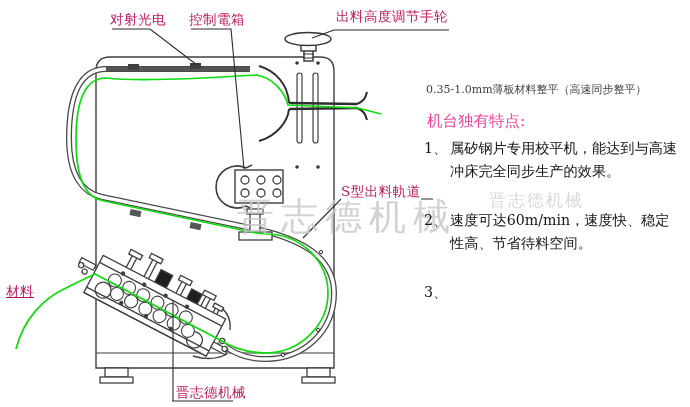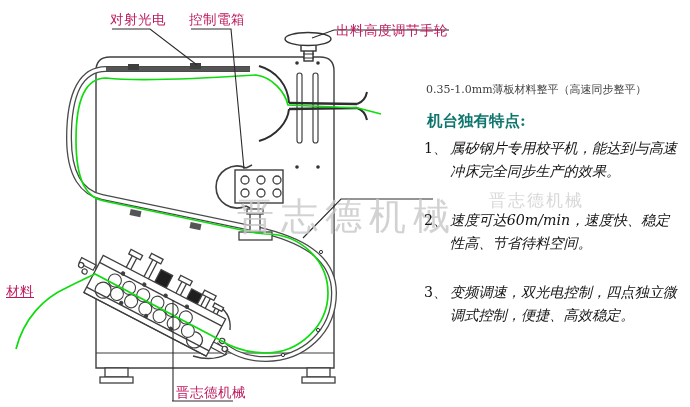--- a/index.html
+++ b/index.html
@@ -6,25 +6,25 @@
   .stage{position:relative;width:690px;height:407px;background:#fff;overflow:hidden;
          font-family:"DejaVu Serif","Liberation Serif",serif;color:#222;}
   .stage svg{position:absolute;left:0;top:0;z-index:1;}
   .callout-label{position:absolute;z-index:3;font-size:13.5px;color:#be185d;white-space:nowrap;letter-spacing:0.5px;}
   .watermark{position:absolute;z-index:2;color:#c8c8c8;opacity:.8;white-space:nowrap;pointer-events:none;}
   .wm-large{left:237px;top:192px;font-size:37px;letter-spacing:7px;}
   .wm-small{left:489px;top:189px;font-size:17px;letter-spacing:2px;color:#cfcfcf;}
   .right-col{position:absolute;z-index:3;}
   .title{left:421px;top:47px;font-size:29px;color:#3a3a3a;letter-spacing:1px;white-space:nowrap;}
   .subtitle{left:426px;top:82px;font-size:11px;color:#3f3f3f;white-space:nowrap;}
-  .feat-head{left:427px;top:111px;font-size:15.5px;font-weight:bold;color:#0f766e;white-space:nowrap;}
+  .feat-head{left:427px;top:111px;font-size:15.5px;font-weight:normal;color:#ec4899;white-space:nowrap;}
   .feat-list{left:424px;top:137px;width:258px;}
   .feat-item{display:flex;margin-bottom:27px;font-size:14.2px;line-height:22.5px;color:#141414;}
   .feat-num{flex:0 0 26px;}
-  .feat-text{flex:1;font-style:italic;}
+  .feat-text{flex:1;}
 </style>
 </head>
 <body>
 
 <div class="stage">
 
   <svg width="690" height="407" viewBox="0 0 690 407">
 
     <g fill="none" stroke="#3f3f3f" stroke-width="1.4">
       <path d="M 96,368 L 96,71 Q 96,57 110,57 L 320,57 Q 334,57 334,71 L 334,368 Z"></path>
@@ -170,34 +170,34 @@
       <line x1="173" y1="300" x2="173" y2="401"></line>
       <line x1="172" y1="401" x2="233" y2="401"></line>
     </g>
   </svg>
 
   <div class="watermark wm-large">晋志德机械</div>
   <div class="watermark wm-small">晋志德机械</div>
 
   <div class="callout-label" style="left:110px;top:11px;">对射光电</div>
   <div class="callout-label" style="left:189px;top:11px;">控制電箱</div>
-  <div class="callout-label" style="left:336px;top:22px;">出料高度调节手轮</div>
+  <div class="callout-label" style="left:336px;top:8px;">出料高度调节手轮</div>
+  <div class="callout-label" style="left:341px;top:183px;background:#fff;">S型出料軌道</div>
   <div class="callout-label" style="left:6px;top:283px;text-decoration:underline;">材料</div>
   <div class="callout-label" style="left:176px;top:384px;">晋志德机械</div>
 
   <div class="right-col subtitle">0.35-1.0mm薄板材料整平（高速同步整平）</div>
   <div class="right-col feat-head">机台独有特点:</div>
   <div class="right-col feat-list">
     <div class="feat-item">
       <span class="feat-num">1、</span>
       <span class="feat-text">属矽钢片专用校平机，能达到与高速冲床完全同步生产的效果。</span>
     </div>
     <div class="feat-item">
       <span class="feat-num">2、</span>
       <span class="feat-text">速度可达60m/min，速度快、稳定性高、节省待料空间。</span>
     </div>
     <div class="feat-item">
       <span class="feat-num">3、</span>
-      <span class="feat-text">变频调速，双光电控制，四点独立微调式控制，便捷、高效稳定。</span>
     </div>
   </div>
 
 </div>
 
 </body></html>

